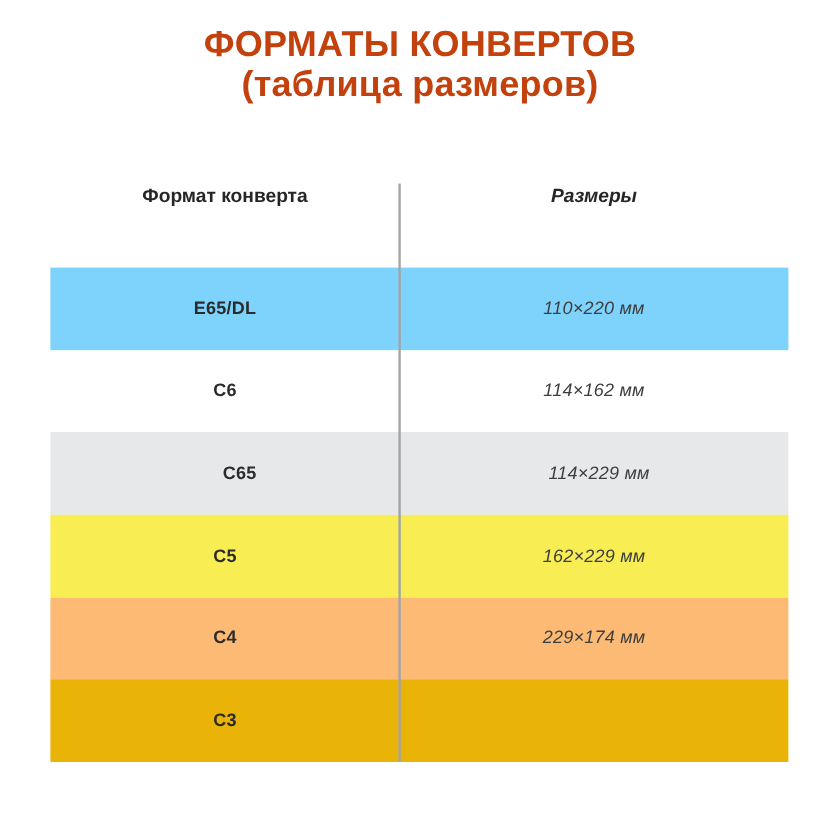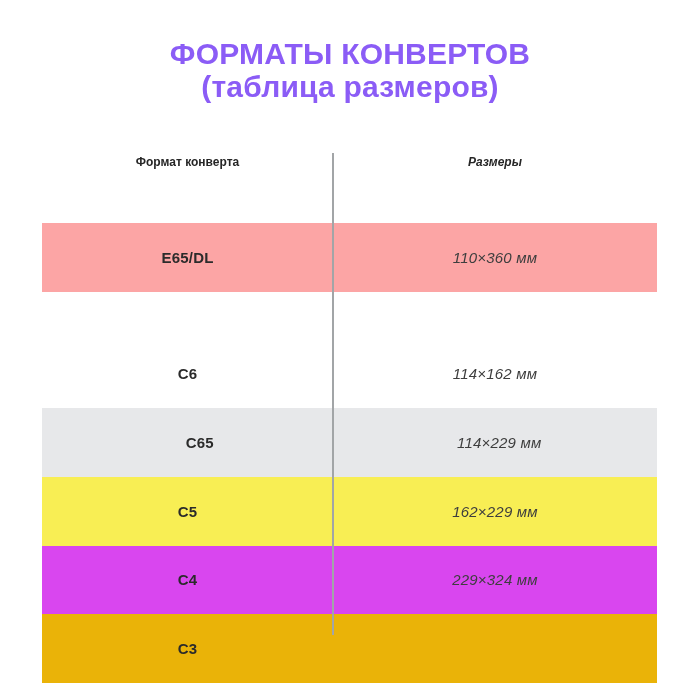--- a/index.html
+++ b/index.html
@@ -26,21 +26,21 @@
     width: 615px;
   }
   .thead { display: flex; height: 83px; }
   .thead .cell {
     display: flex;
     justify-content: center;
     align-items: flex-start;
     padding-top: 15px;
     box-sizing: border-box;
     font-weight: bold;
-    font-size: 12px;
+    font-size: 16px;
     color: #262626;
   }
   .cell.left  { width: 291px; }
   .cell.right { width: 324px; font-style: italic; }
   .rows .row { display: flex; height: 68.67px; }
   .row .cell {
     display: flex;
     align-items: center;
     justify-content: center;
   }
@@ -50,41 +50,41 @@
     position: absolute;
     left: 290px; top: 13px;
     width: 2px; height: 482px;
     background: #a2a5a7;
     z-index: 2;
   }
 </style>
 </head>
 <body>
 
-<div class="title" style="color: #8b5cf6; margin-top: 16px;">
+<div class="title" style="color: #c2410c;">
   <div>ФОРМАТЫ КОНВЕРТОВ</div>
   <div>(таблица размеров)</div>
 </div>
 
 <div class="size-table">
   <div class="thead">
     <div class="cell left">Формат конверта</div>
     <div class="cell right">Размеры</div>
   </div>
   <div class="rows" id="rows">
-  <div class="row" style="background: #fca5a5;">
+  <div class="row" style="background: #7dd3fc;">
     <div class="cell left">
       <span class="fmt">E65/DL</span>
     </div>
     <div class="cell right">
-      <span class="size">110×360 мм</span>
+      <span class="size">110×220 мм</span>
     </div>
   </div>
 
-  <div class="row" style="background: rgb(255, 255, 255); margin-top: 48px;">
+  <div class="row" style="background: rgb(255, 255, 255);">
     <div class="cell left">
       <span class="fmt">C6</span>
     </div>
     <div class="cell right">
       <span class="size">114×162 мм</span>
     </div>
   </div>
 
   <div class="row" style="background: rgb(231, 232, 234); padding-left: 16px;">
     <div class="cell left">
@@ -97,26 +97,26 @@
 
   <div class="row" style="background: rgb(248, 238, 84); justify-content: center;">
     <div class="cell left">
       <span class="fmt">C5</span>
     </div>
     <div class="cell right">
       <span class="size">162×229 мм</span>
     </div>
   </div>
 
-  <div class="row" style="background: #d946ef;">
+  <div class="row" style="background: #fdba74;">
     <div class="cell left">
       <span class="fmt">C4</span>
     </div>
     <div class="cell right">
-      <span class="size">229×324 мм</span>
+      <span class="size">229×174 мм</span>
     </div>
   </div>
 
   <div class="row" style="background: #eab308;">
     <div class="cell left">
       <span class="fmt">C3</span>
     </div>
   </div>
 </div>
   <div class="divider" style="background: rgb(162, 165, 167);"></div>

